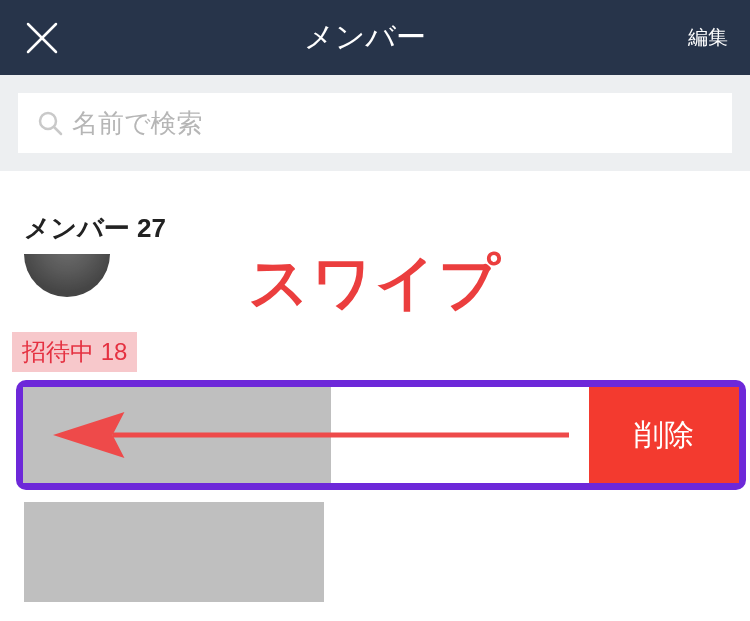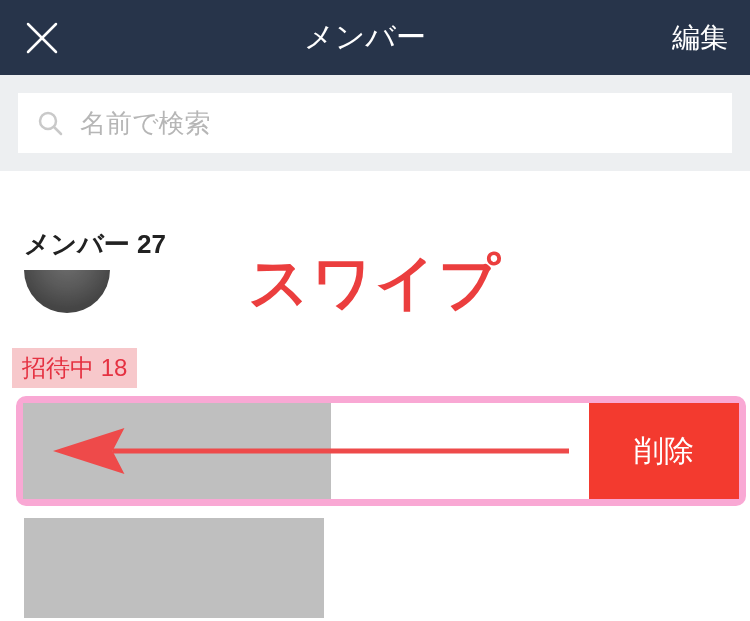--- a/index.html
+++ b/index.html
@@ -9,39 +9,39 @@
     background: #27344a;
     height: 75px;
     display: flex;
     align-items: center;
     justify-content: space-between;
     padding: 0 22px;
     color: #fff;
   }
   .header .close { width: 40px; height: 40px; display:flex; align-items:center; justify-content:center; }
   .header .title { font-size: 30px; font-weight: 500; flex:1; text-align:center; }
-  .header .edit  { font-size: 28px; font-weight: 400; text-align:right; min-width:60px; }
+  .header .edit  { font-size: 20px; font-weight: 400; text-align:right; min-width:60px; }
 
   .search-wrap {
     background: #edeff1;
     padding: 18px;
   }
   .search-box {
     background: #fff;
     height: 60px;
     display: flex;
     align-items: center;
     padding: 0 18px;
-    gap: 16px;
+    gap: 8px;
     color: #b6b6b6;
     font-size: 26px;
   }
   .search-box .mag { color:#c9c9c9; display:flex; align-items:center; }
 
-  .members-area { background:#fff; padding-top: 56px; }
+  .members-area { background:#fff; padding-top: 40px; }
   .section-label {
     font-size: 26px;
     font-weight: 700;
     color: #222;
     padding: 0 24px 8px 24px;
   }
   .avatar-half {
     margin-left: 24px;
     width: 86px; height: 43px;
     background: radial-gradient(circle at 50% -20%, #888 0%, #6a6a6a 40%, #4e4e4e 70%);
@@ -57,21 +57,21 @@
     color: #e53141;
     font-size: 24px;
     font-weight: 400;
     padding: 4px 10px;
   }
 
   
   .swipe-frame{
     position: relative;
     margin: 8px 4px 0 16px;
-    border: 7px solid #f9a8d4;
+    border: 7px solid #6d28d9;
     border-radius: 10px;
     height: 110px;
     background: #be185d;
     display:flex;
     align-items:stretch;
   }
   .swipe-grey {
     background:#bfbfbf;
     width: 43%;
   }

